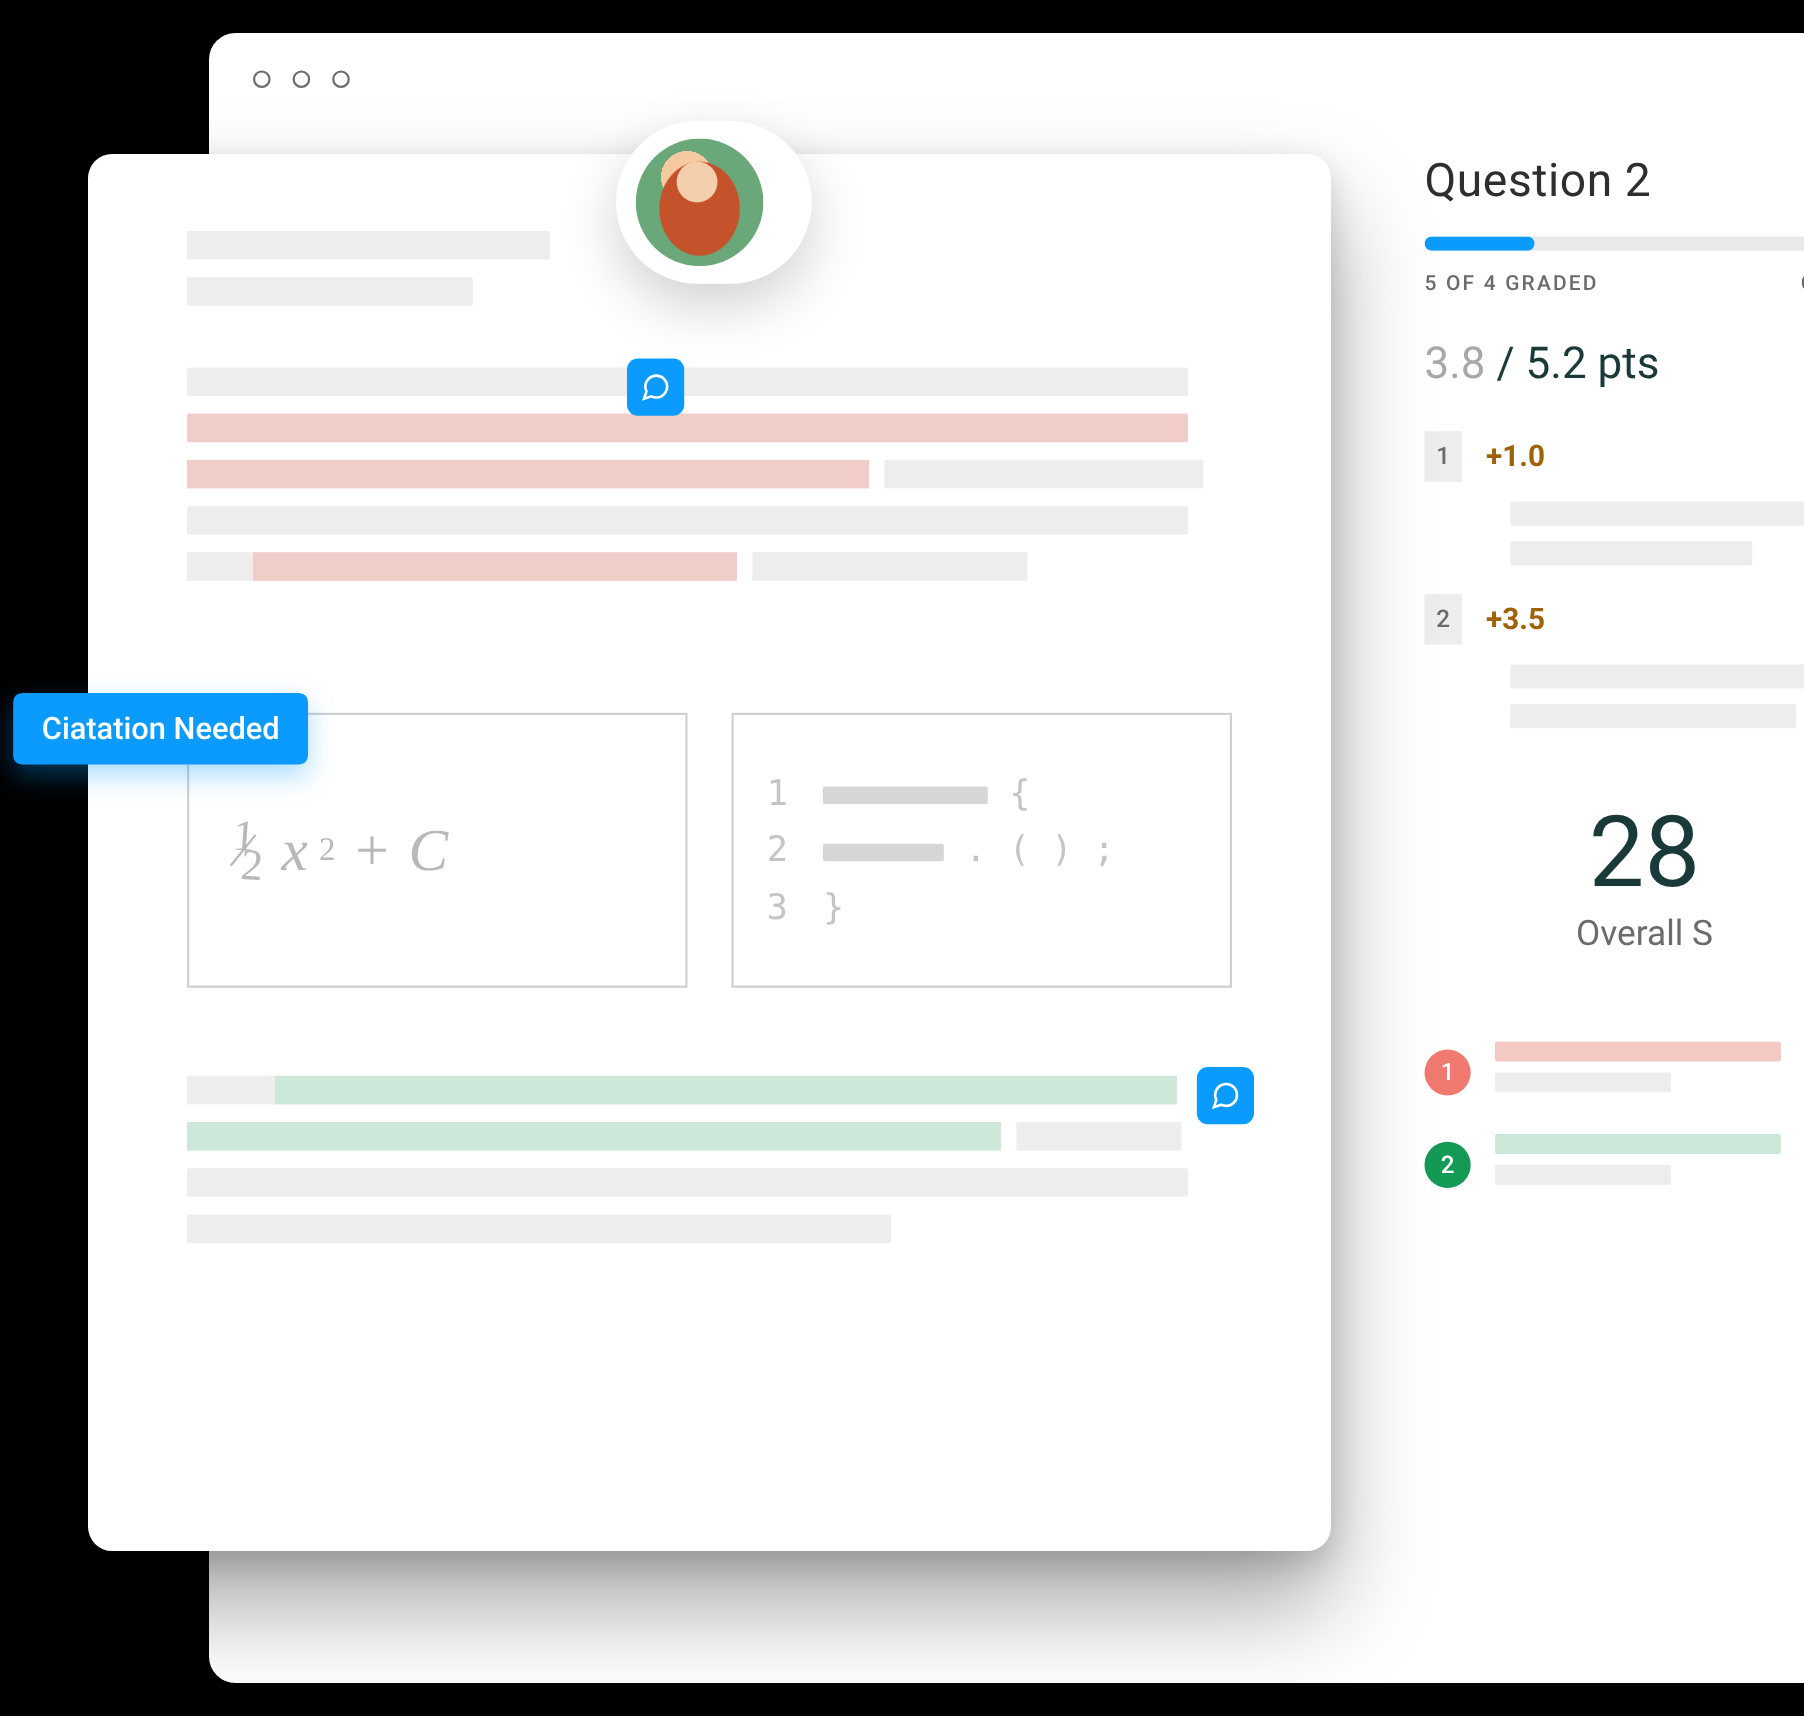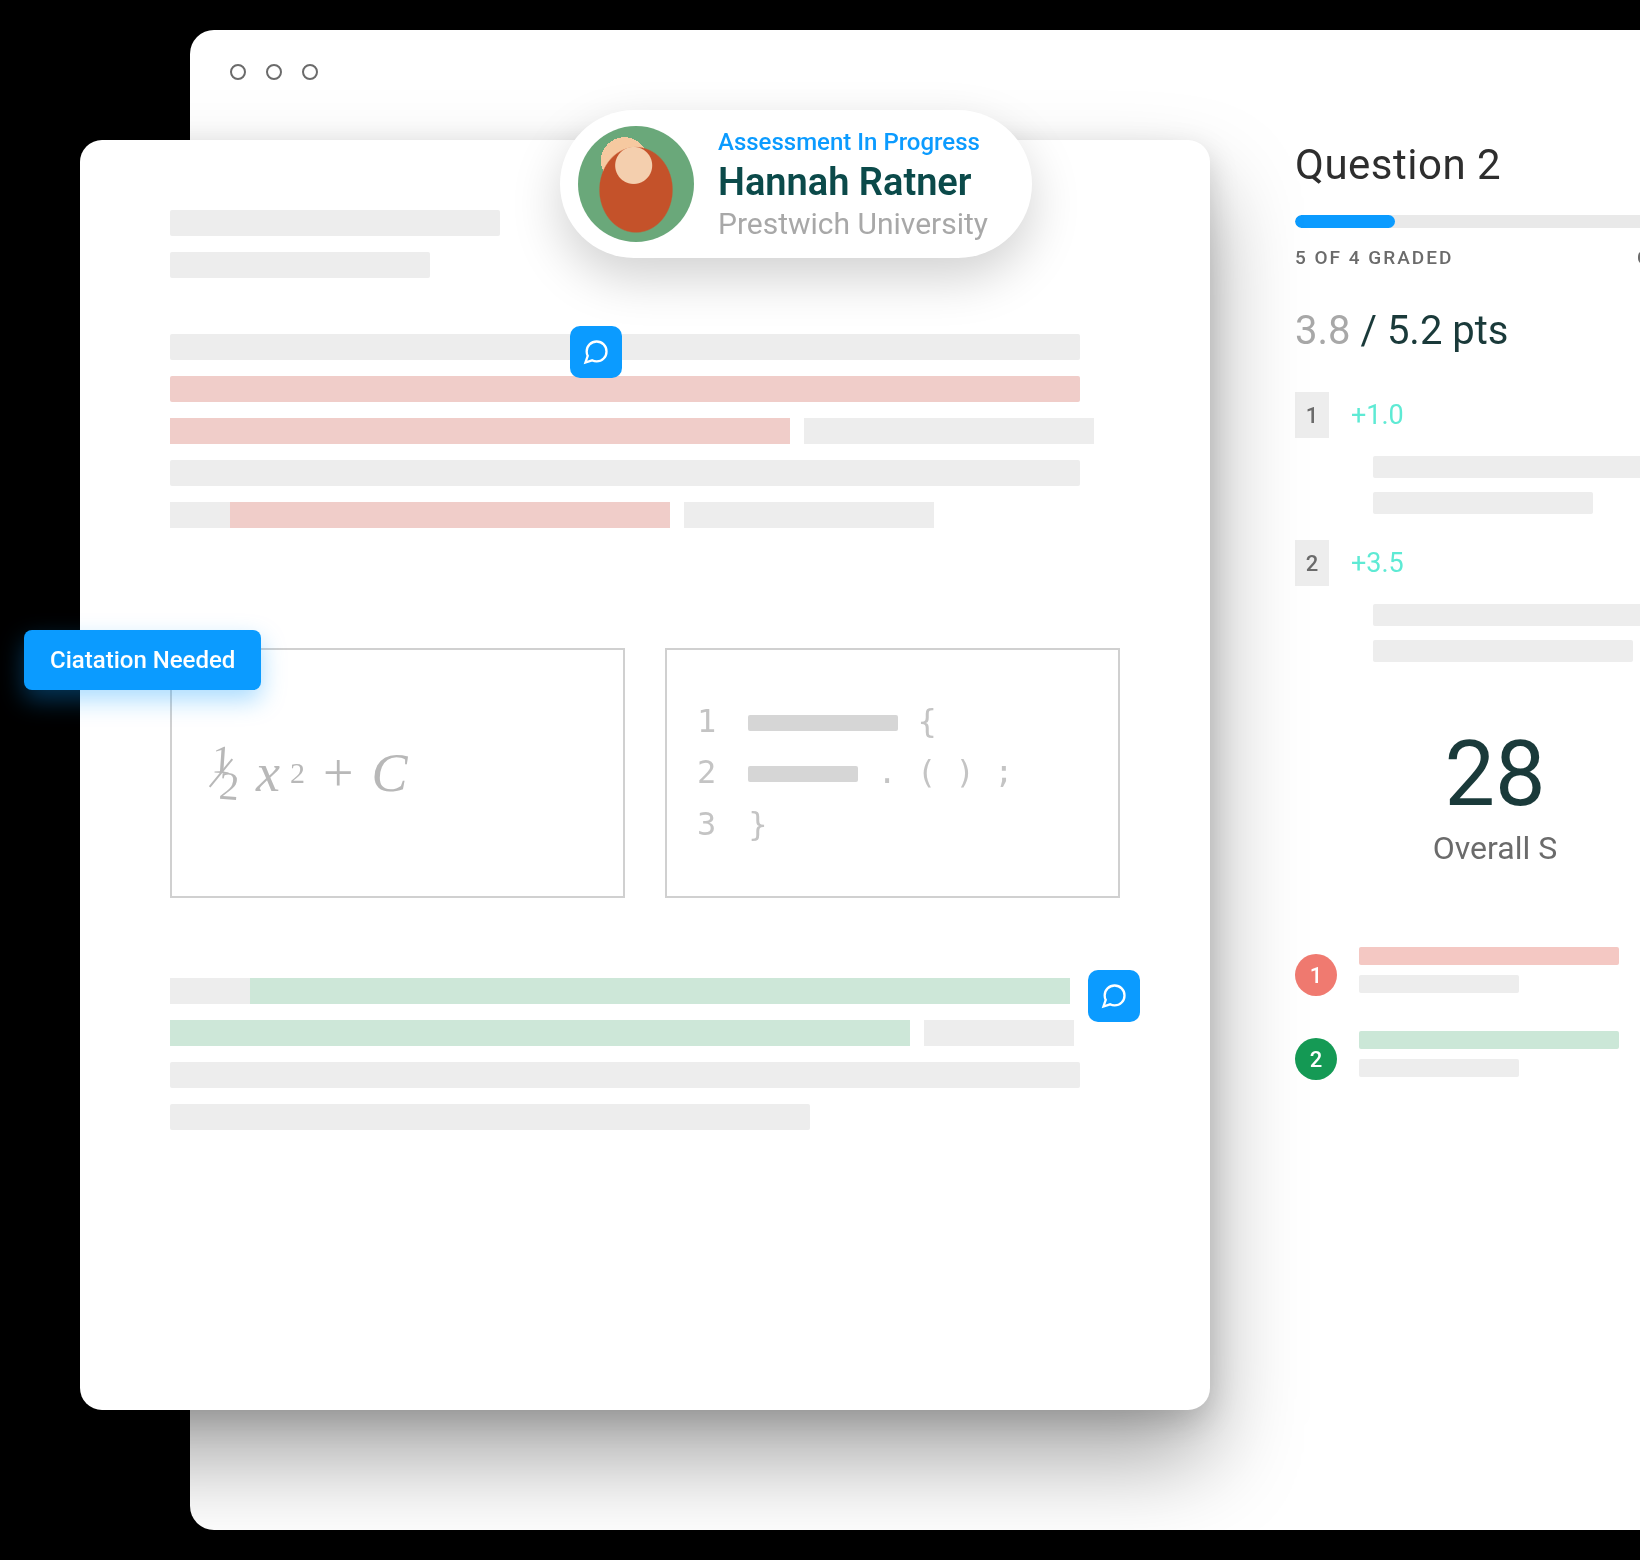--- a/index.html
+++ b/index.html
@@ -92,22 +92,22 @@
     background: #ededed;
     color: #6b6b6b;
     display: flex;
     align-items: center;
     justify-content: center;
     font-size: 22px;
     font-weight: 500;
   }
   .rubric-delta {
     font-size: 27px;
-    color: #5eead4;
-    font-weight: 400;
+    color: #a16207;
+    font-weight: 700;
   }
   .rubric-placeholders {
     margin-left: 78px;
     margin-bottom: 26px;
   }
   .rubric-placeholders .ph {
     height: 22px;
     background: #ededed;
     border-radius: 2px;
     margin-bottom: 14px;
@@ -237,25 +237,25 @@
     align-items: center;
     justify-content: center;
     position: absolute;
     cursor: pointer;
   }
   .comment-btn svg { width: 28px; height: 28px; fill: none; stroke: #fff; stroke-width: 2; }
 
   
   .citation-tag {
     position: absolute;
-    left: 24px;
+    left: 12px;
     top: 630px;
     background: #0b9bff;
     color: #fff;
-    font-size: 24px;
+    font-size: 28px;
     font-weight: 500;
     padding: 16px 26px;
     border-radius: 8px;
     z-index: 20;
     box-shadow: 0 10px 24px rgba(11,155,255,0.35);
   }
 
   
   .img-row {
     display: flex;
@@ -449,20 +449,15 @@
     <div class="comment-btn" style="right:-20px; top:-8px;">
       <svg viewBox="0 0 24 24">
           <path d="M21 11.5a8.38 8.38 0 0 1-8.5 8.5 8.5 8.5 0 0 1-3.8-.9L3 21l1.9-5.7A8.38 8.38 0 0 1 4 11.5 8.5 8.5 0 0 1 12.5 3 8.38 8.38 0 0 1 21 11.5z"></path>
         </svg>
     </div>
   </div>
 </div>
 
 <div class="student-bubble">
   <div class="avatar"></div>
-  <div class="student-meta">
-    <div class="status">Assessment In Progress</div>
-    <div class="name">Hannah Ratner</div>
-    <div class="school">Prestwich University</div>
-  </div>
 </div>
 
 <div class="citation-tag">Ciatation Needed</div>
 
 </body></html>

